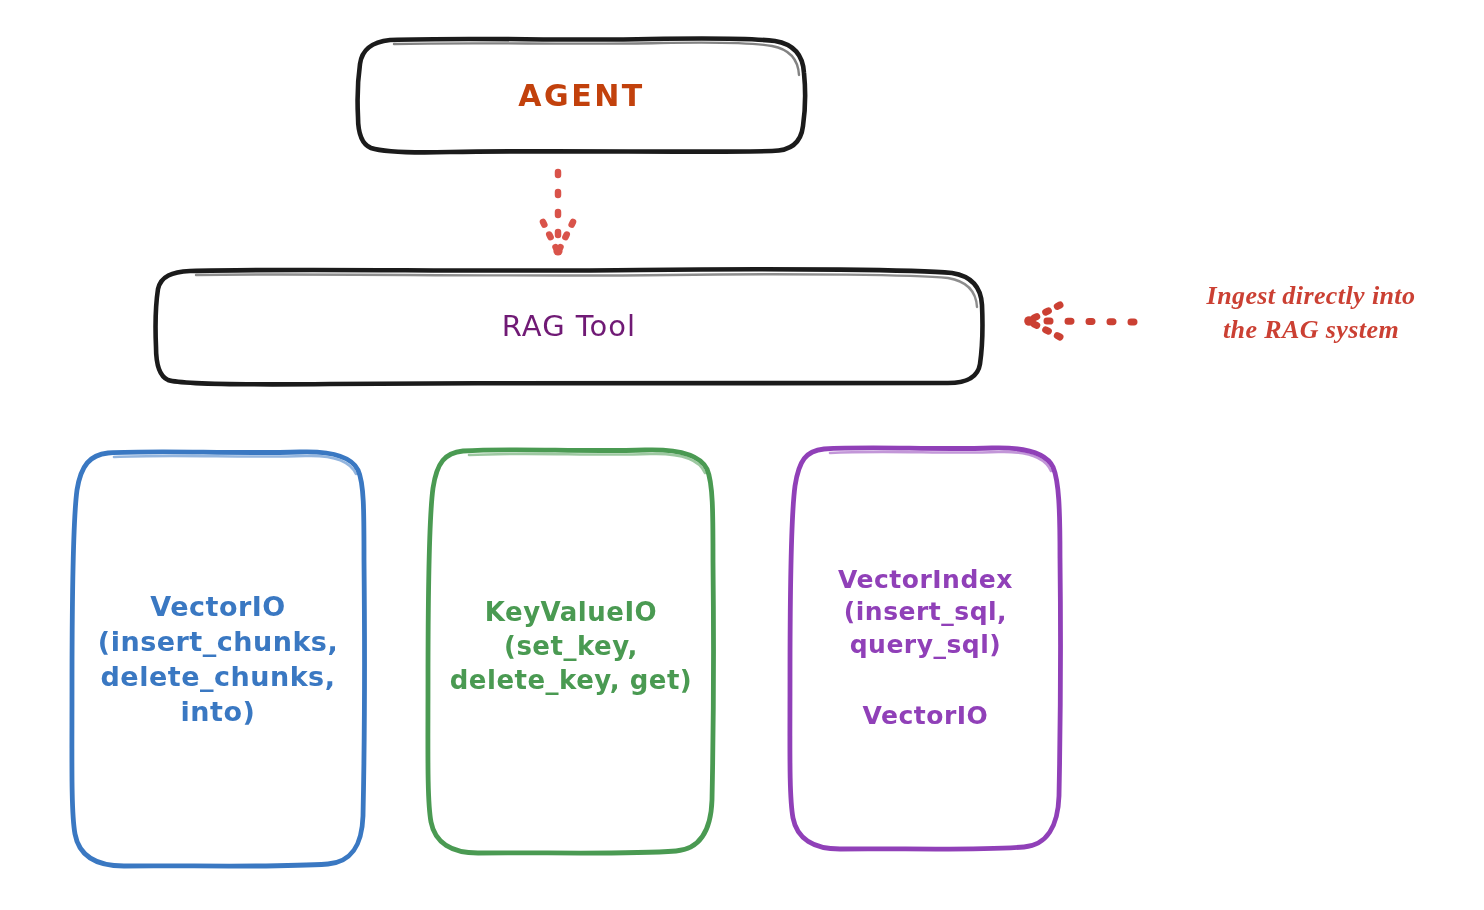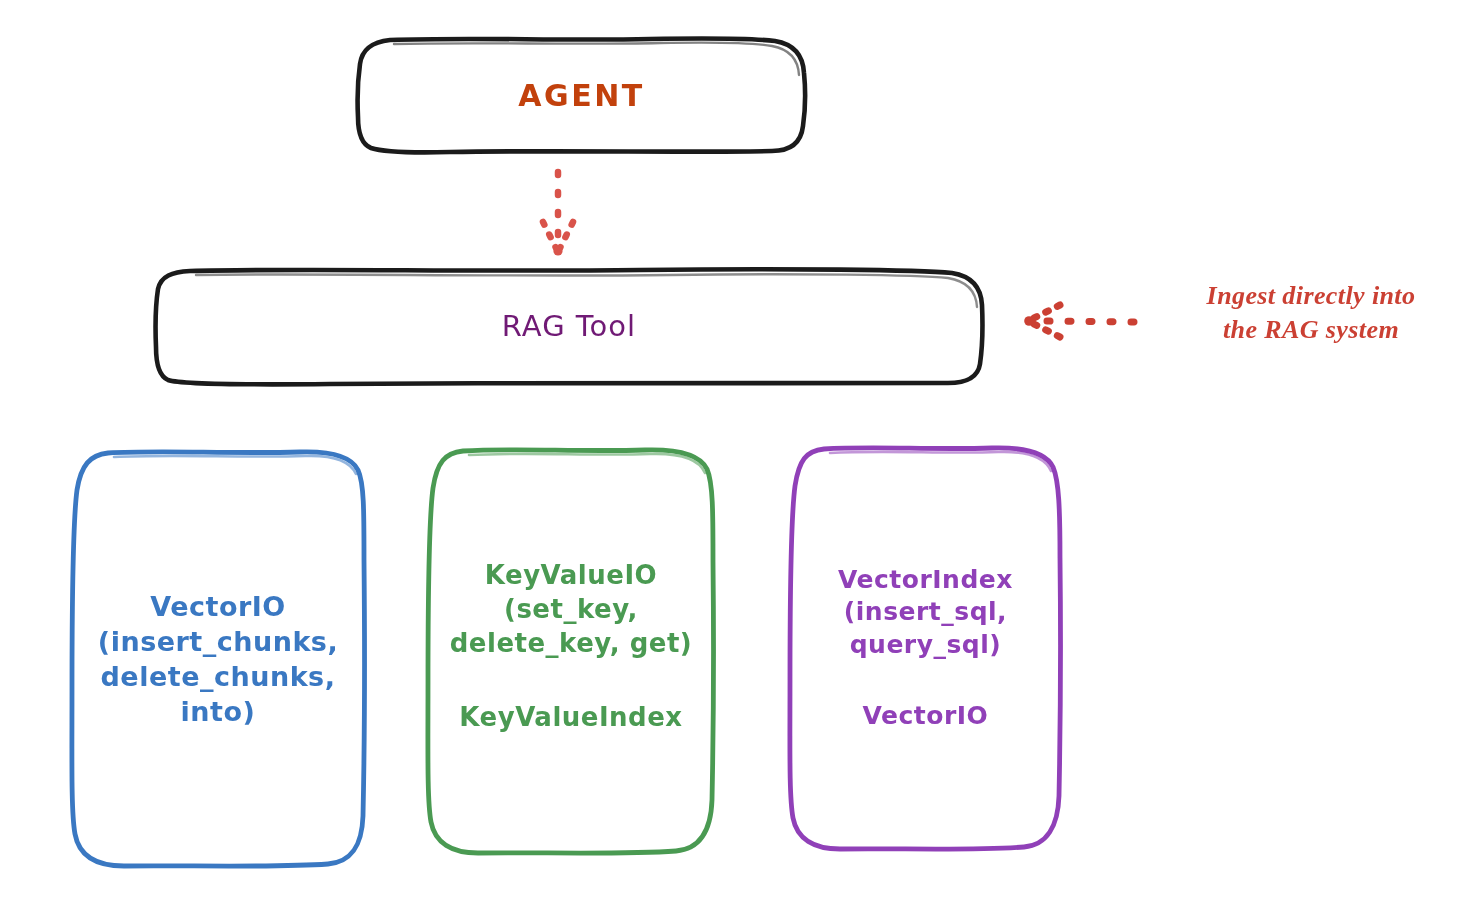--- a/index.html
+++ b/index.html
@@ -229,21 +229,20 @@
     <span class="ops">VectorIO
 (insert_chunks,
 delete_chunks,
 into)</span>
   </div>
 
   <div class="node-label store-text kv-text">
     <span class="ops">KeyValueIO
 (set_key,
 delete_key, get)</span>
-    <span class="idx">KeyValueIndex</span>
   </div>
 
   <div class="node-label store-text rel-text">
     <span class="ops">VectorIndex
 (insert_sql,
 query_sql)</span>
     <span class="idx">VectorIO</span>
   </div>
 
   <div class="annotation">Ingest directly into

